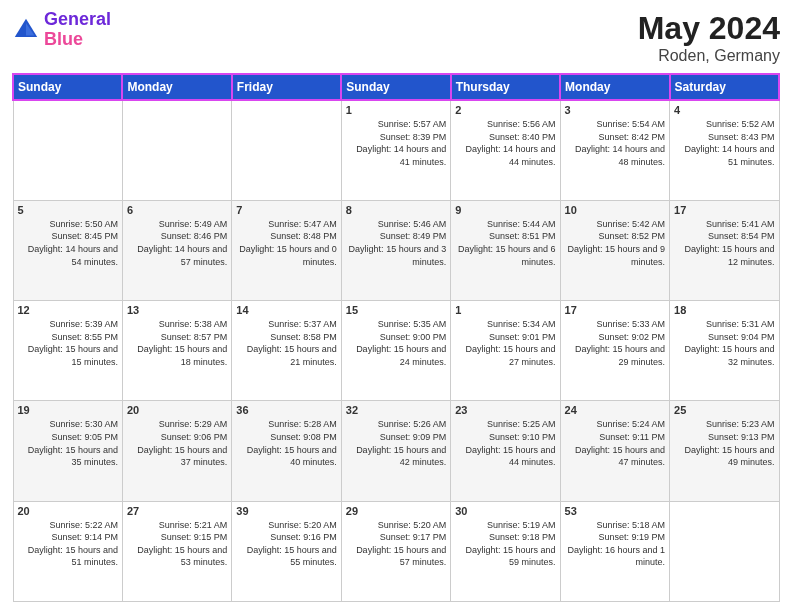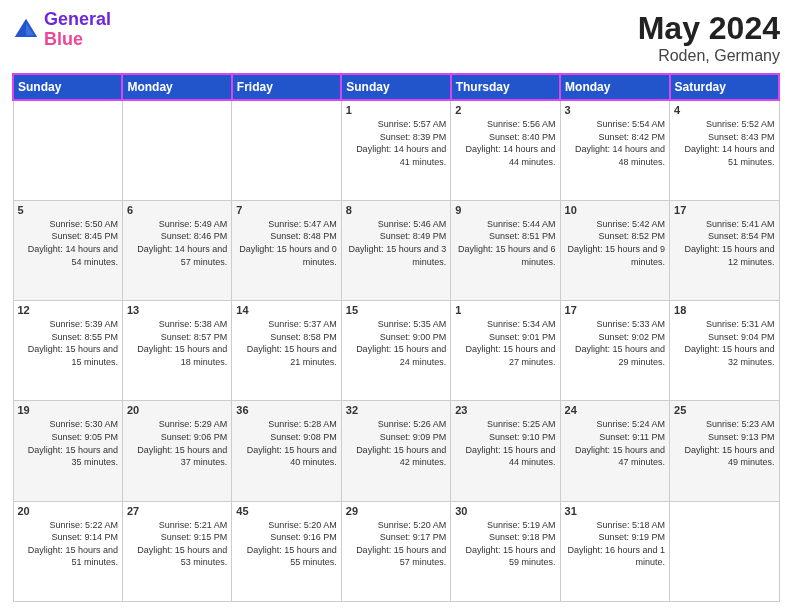--- a/index.html
+++ b/index.html
@@ -252,32 +252,32 @@
         <tr>
           <td>
             <span class="day-num">20</span>
             <div class="day-info">Sunrise: 5:22 AM<br>Sunset: 9:14 PM<br>Daylight: 15 hours and 51 minutes.</div>
           </td>
           <td>
             <span class="day-num">27</span>
             <div class="day-info">Sunrise: 5:21 AM<br>Sunset: 9:15 PM<br>Daylight: 15 hours and 53 minutes.</div>
           </td>
           <td>
-            <span class="day-num">45</span>
+            <span class="day-num">39</span>
             <div class="day-info">Sunrise: 5:20 AM<br>Sunset: 9:16 PM<br>Daylight: 15 hours and 55 minutes.</div>
           </td>
           <td>
             <span class="day-num">29</span>
             <div class="day-info">Sunrise: 5:20 AM<br>Sunset: 9:17 PM<br>Daylight: 15 hours and 57 minutes.</div>
           </td>
           <td>
             <span class="day-num">30</span>
             <div class="day-info">Sunrise: 5:19 AM<br>Sunset: 9:18 PM<br>Daylight: 15 hours and 59 minutes.</div>
           </td>
           <td>
-            <span class="day-num">31</span>
+            <span class="day-num">53</span>
             <div class="day-info">Sunrise: 5:18 AM<br>Sunset: 9:19 PM<br>Daylight: 16 hours and 1 minute.</div>
           </td>
           <td class="empty-cell"></td>
         </tr>
       </tbody>
   </table>
 </div>
 
 </body></html>

